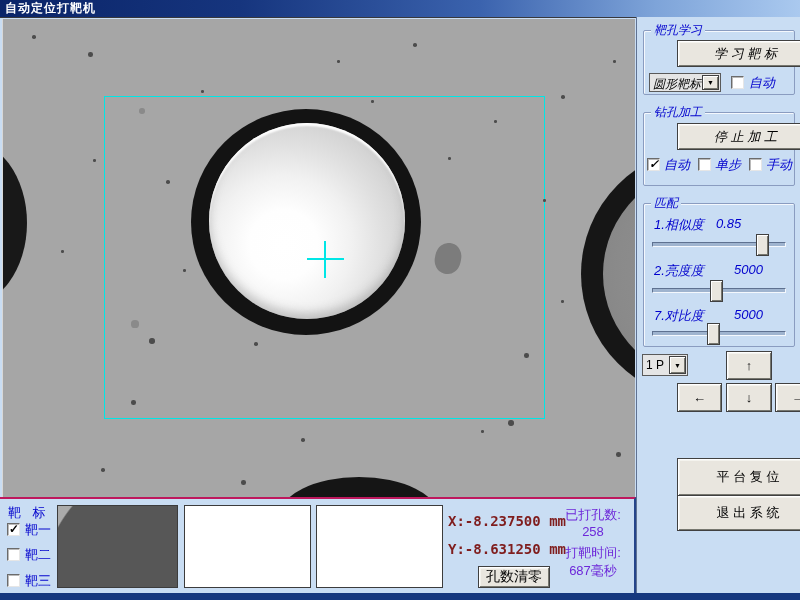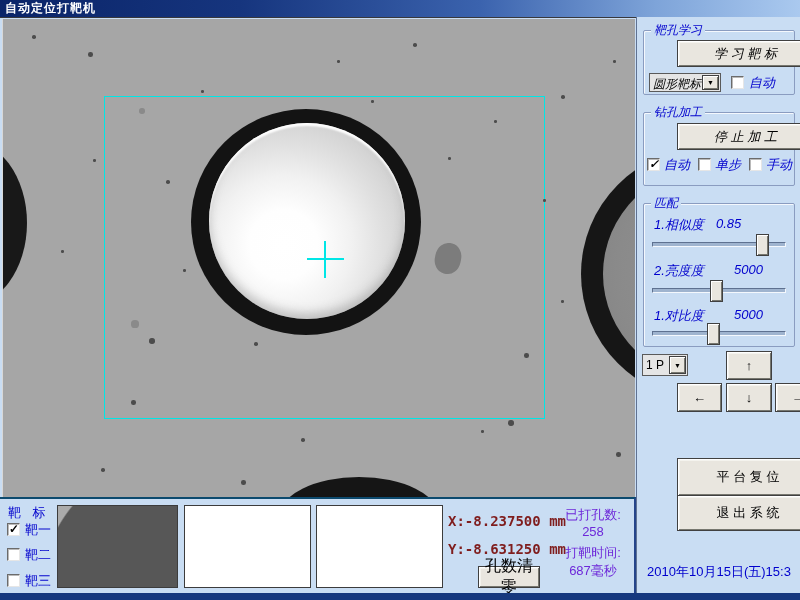--- a/index.html
+++ b/index.html
@@ -66,21 +66,21 @@
   .slider-val{position:absolute;color:#0000cd;font-size:13px;}
   .track{position:absolute;height:3px;background:#9fb4cf;
       border-top:1px solid #5e7190;border-left:1px solid #5e7190;
       border-bottom:1px solid #f4f8fd;border-right:1px solid #f4f8fd;}
   .thumb{position:absolute;top:-9px;width:11px;height:20px;background:#e9e6df;border:1px solid #404040;
       box-shadow:inset 1px 1px 0 #fff,inset -1px -1px 0 #77776f;}
   .date{position:absolute;left:0;top:546px;width:164px;text-align:center;color:#0000cd;font-size:13px;white-space:nowrap;}
   
   .bpanel{
     position:absolute;left:0;top:497px;width:636px;height:96px;
-    background:#c9ddf3;border-top:2px solid #0c4a6e;border-right:2px solid #24448a;box-sizing:border-box;
+    background:#c9ddf3;border-top:2px solid #be185d;border-right:2px solid #24448a;box-sizing:border-box;
   }
   .bpanel .hdr{position:absolute;left:8px;top:5px;color:#0000cd;font-size:13px;letter-spacing:4px;}
   .thumb-box{position:absolute;top:6px;height:83px;background:#ffffff;border:1px solid #3c3c3c;box-sizing:border-box;}
   .thumb-box.tpl{background:
       radial-gradient(circle at 103% 110%, #575757 0%, #575757 92%, #ababab 93%);}
   .coord{position:absolute;color:#7f1d1d;font-family:"DejaVu Sans Mono",monospace;font-size:14px;font-weight:bold;white-space:nowrap;}
   .count-txt{position:absolute;left:552px;width:82px;text-align:center;color:#6d28d9;font-size:13px;white-space:nowrap;}
   .navy-strip{position:absolute;left:0;top:593px;width:800px;height:7px;background:#16387e;}
 </style>
 </head>
@@ -163,21 +163,21 @@
     <div class="track" style="left:8px;top:38px;width:132px;">
       <div class="thumb" style="left: calc(82% - 5px);"></div>
     </div>
 
     <span class="slider-label" style="left:10px;top:58px;">2.亮度度</span>
     <span class="slider-val" style="left:90px;top:58px;">5000</span>
     <div class="track" style="left:8px;top:84px;width:132px;">
       <div class="thumb" style="left: calc(47% - 5px);"></div>
     </div>
 
-    <span class="slider-label" style="left:10px;top:103px;">1.对比度</span>
+    <span class="slider-label" style="left:10px;top:103px;">7.对比度</span>
     <span class="slider-val" style="left:90px;top:103px;">5000</span>
     <div class="track" style="left:8px;top:127px;width:132px;">
       <div class="thumb" style="left: calc(45% - 5px);"></div>
     </div>
   </div>
 
   <div class="combo" style="left:5px;top:337px;width:46px;height:22px;">
     <span class="val" style="top:3px;">1 P</span>
     <span class="drop">▼</span>
   </div>
@@ -190,40 +190,39 @@
   <div class="btn" style="left:61px;top:366px;width:46px;height:29px;">
       <span>↓</span>
     </div>
   <div class="btn" style="left:110px;top:366px;width:46px;height:29px;">
       <span>→</span>
     </div>
 
   <div class="btn" style="left:12px;top:441px;width:142px;height:38px;">平 台 复 位</div>
   <div class="btn" style="left:12px;top:478px;width:142px;height:36px;">退 出 系 统</div>
 
-  <div class="date">2010年10月15日(五)15:3</div>
 </div>
 
 <div class="bpanel">
   <span class="hdr">靶 标</span>
 
   <span class="cb checked" style="left:7px;top:24px;"></span>
   <span class="cb-label" style="left:25px;top:24px;">靶一</span>
   <span class="cb" style="left:7px;top:49px;"></span>
   <span class="cb-label" style="left:25px;top:49px;">靶二</span>
   <span class="cb" style="left:7px;top:75px;"></span>
   <span class="cb-label" style="left:25px;top:75px;">靶三</span>
 
   <div class="thumb-box tpl" style="left:57px;width:121px;"></div>
   <div class="thumb-box" style="left:184px;width:127px;"></div>
   <div class="thumb-box" style="left:316px;width:127px;"></div>
 
   <span class="coord" style="left:448px;top:14px;">X:-8.237500 mm</span>
   <span class="coord" style="left:448px;top:42px;">Y:-8.631250 mm</span>
-  <div class="btn" style="left:450px;top:67px;width:62px;height:22px;font-size:16px;text-align:center;">孔数清零</div>
+  <div class="btn" style="left:450px;top:67px;width:72px;height:22px;font-size:14px;">孔数清零</div>
 
   <span class="count-txt" style="top:7px;">已打孔数:</span>
   <span class="count-txt" style="top:25px;">258</span>
   <span class="count-txt" style="top:45px;">打靶时间:</span>
   <span class="count-txt" style="top:63px;">687毫秒</span>
 </div>
 
 <div class="navy-strip"></div>
 
 </body></html>

